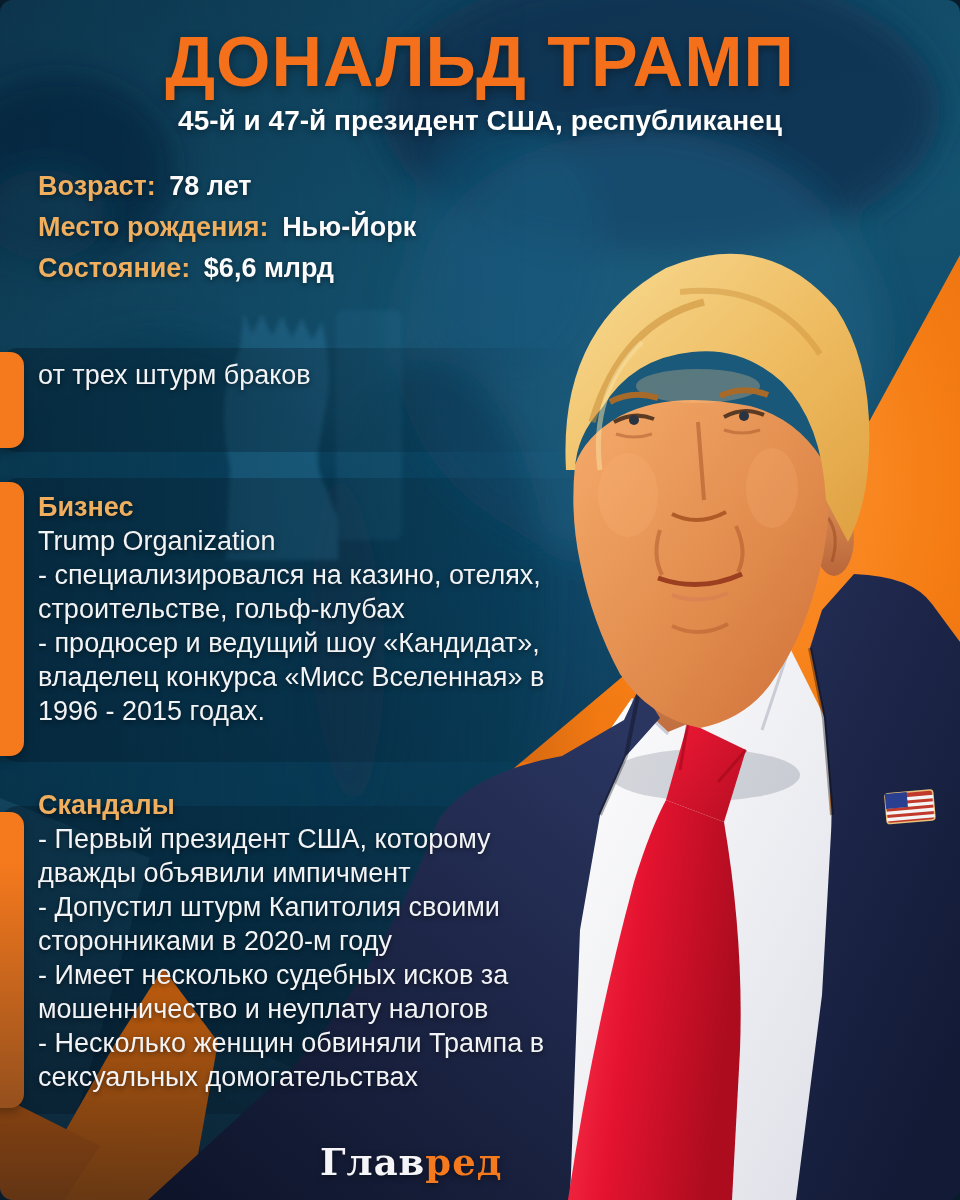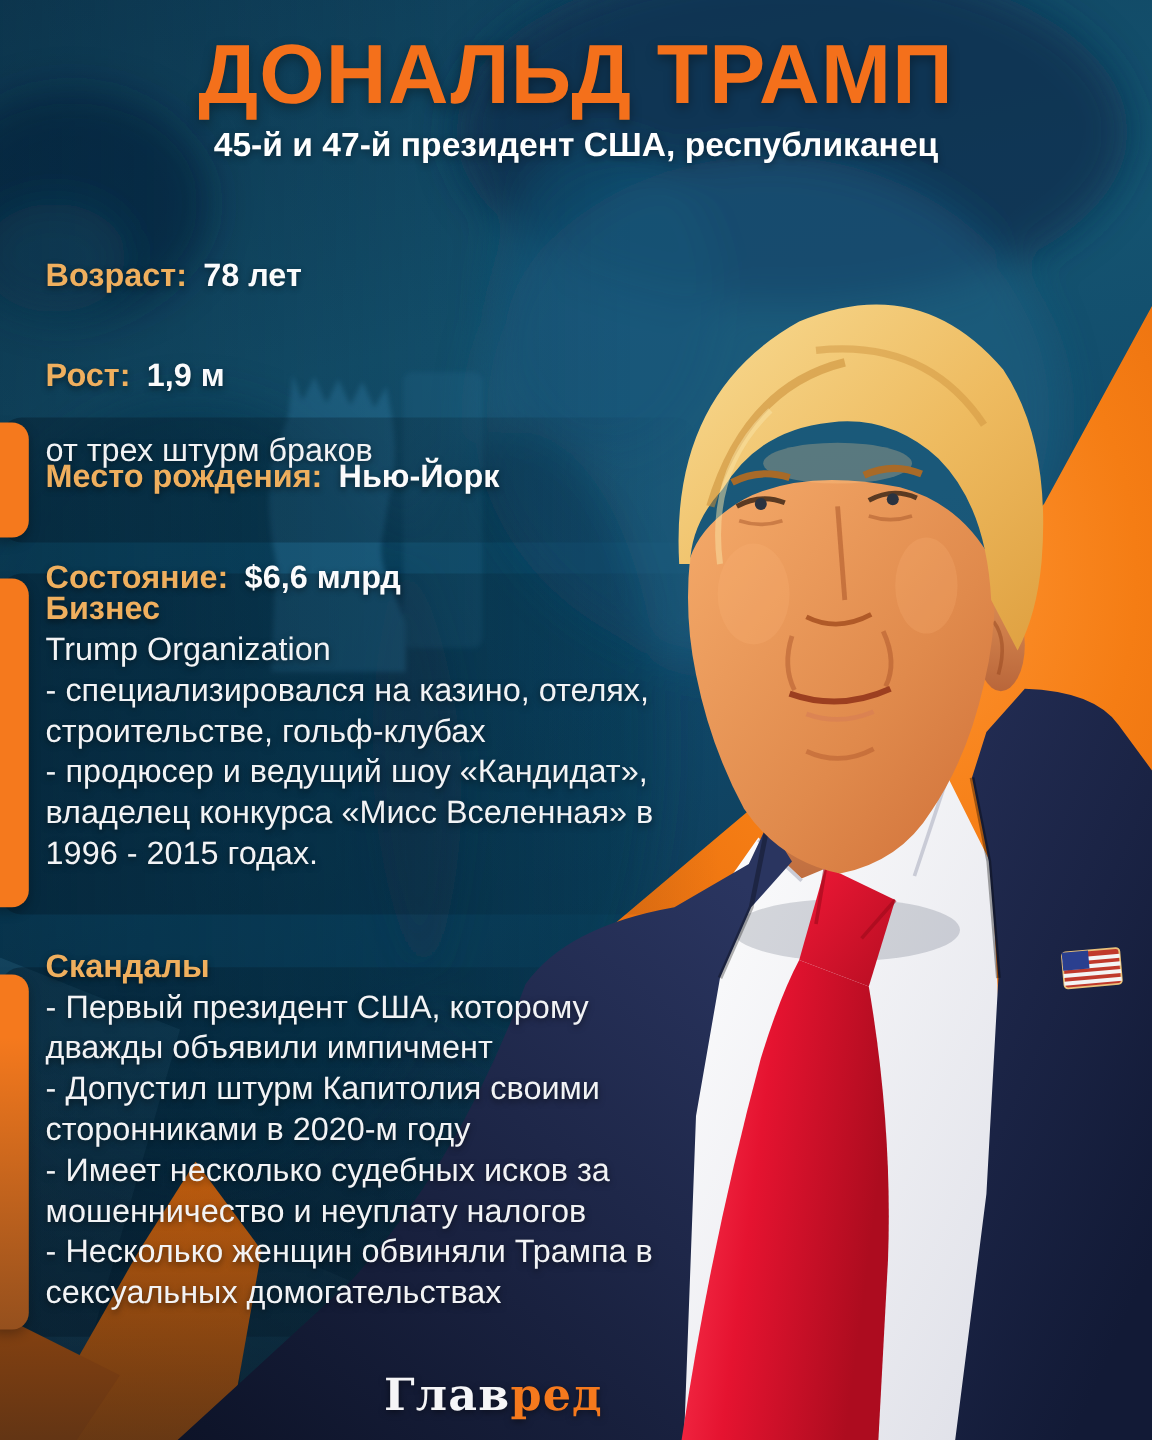--- a/index.html
+++ b/index.html
@@ -1,19 +1,20 @@
 <!DOCTYPE html>
 <html><head>
 <meta charset="utf-8">
 <style>
   html,body{margin:0;padding:0;background:#081c2c;}
   .poster{
     position:relative;width:960px;height:1200px;overflow:hidden;
     font-family:"Liberation Sans",sans-serif;
     background:linear-gradient(168deg,#10435f 0%,#145370 26%,#11496a 48%,#0d3a55 72%,#092c43 100%);
+    border-radius:13px;
   }
   .layer{position:absolute;inset:0;}
   
   .bg-svg{position:absolute;inset:0;}
   .shade-left{background:linear-gradient(90deg,rgba(7,31,48,.38) 0%,rgba(7,31,48,0) 55%);}
   .shade-bottom{background:linear-gradient(0deg,rgba(4,18,30,.55) 0%,rgba(4,18,30,0) 28%);}
   .teal-stripe-a{background:rgba(95,165,200,.14);clip-path:polygon(0 798px,150px 858px,52px 1200px,0 1200px);}
   .teal-stripe-b{background:rgba(95,165,200,.10);clip-path:polygon(205px 1030px,335px 1086px,268px 1200px,198px 1200px);}
   .orange-wedge{
     background:radial-gradient(ellipse 440px 560px at 78% 40%,#ff9634 0%,#f57d14 45%,#e2650a 100%);
@@ -38,21 +39,21 @@
   .tab-family{top:352px;height:96px;}
   .tab-business{top:482px;height:274px;}
   .tab-scandals{top:812px;height:296px;}
   
   .header{position:absolute;left:0;right:0;top:26px;text-align:center;z-index:6;}
   .title{margin:0;font-size:70px;line-height:1.05;font-weight:800;letter-spacing:1px;
     color:#F4701B;text-shadow:0 3px 10px rgba(0,0,0,.35);}
   .subtitle{margin-top:5px;font-size:28px;font-weight:700;color:#fff;
     text-shadow:0 2px 6px rgba(0,0,0,.4);}
   .facts{position:absolute;left:38px;top:166px;z-index:6;font-size:27px;font-weight:700;}
-  .facts .fact-row{line-height:41px;white-space:nowrap;text-shadow:0 2px 5px rgba(0,0,0,.45);margin-top:43px;}
+  .facts .fact-row{line-height:41px;white-space:nowrap;text-shadow:0 2px 5px rgba(0,0,0,.45);}
   .fact-label{color:#EFAF5E;margin-right:6px;}
   .fact-value{color:#FBFBFC;}
   .section{position:absolute;left:38px;z-index:6;font-size:27px;line-height:34px;
     color:#F2F3F5;text-shadow:0 2px 5px rgba(0,0,0,.5);width:520px;}
   .sec-family{top:358px;}
   .sec-business{top:490px;}
   .sec-scandals{top:788px;}
   .sec-heading{color:#EFAF5E;font-weight:700;}
   .line{font-weight:400;}
   .logo{position:absolute;left:320px;top:1140px;width:280px;text-align:left;z-index:7;
@@ -200,21 +201,20 @@
     <path d="M552 456 Q580 469 608 454" stroke="rgba(150,60,25,0.3)" stroke-width="4" fill="none"></path>
   </svg>
 
   <div class="header">
     <h1 class="title">ДОНАЛЬД ТРАМП</h1>
     <div class="subtitle">45-й и 47-й президент США, республиканец</div>
   </div>
 
   <div class="facts">
       <div class="fact-row"><span class="fact-label">Возраст:</span> <span class="fact-value">78 лет</span></div>
-      <div class="fact-row"><span class="fact-label">Рост:</span> <span class="fact-value">1,9 м</span></div>
       <div class="fact-row"><span class="fact-label">Место рождения:</span> <span class="fact-value">Нью-Йорк</span></div>
       <div class="fact-row"><span class="fact-label">Состояние:</span> <span class="fact-value">$6,6 млрд</span></div>
     </div>
 
   <div class="section sec-family">
     <div class="line">от трех штурм браков</div>
   </div>
 
   <div class="section sec-business">
     <div class="sec-heading">Бизнес</div>

